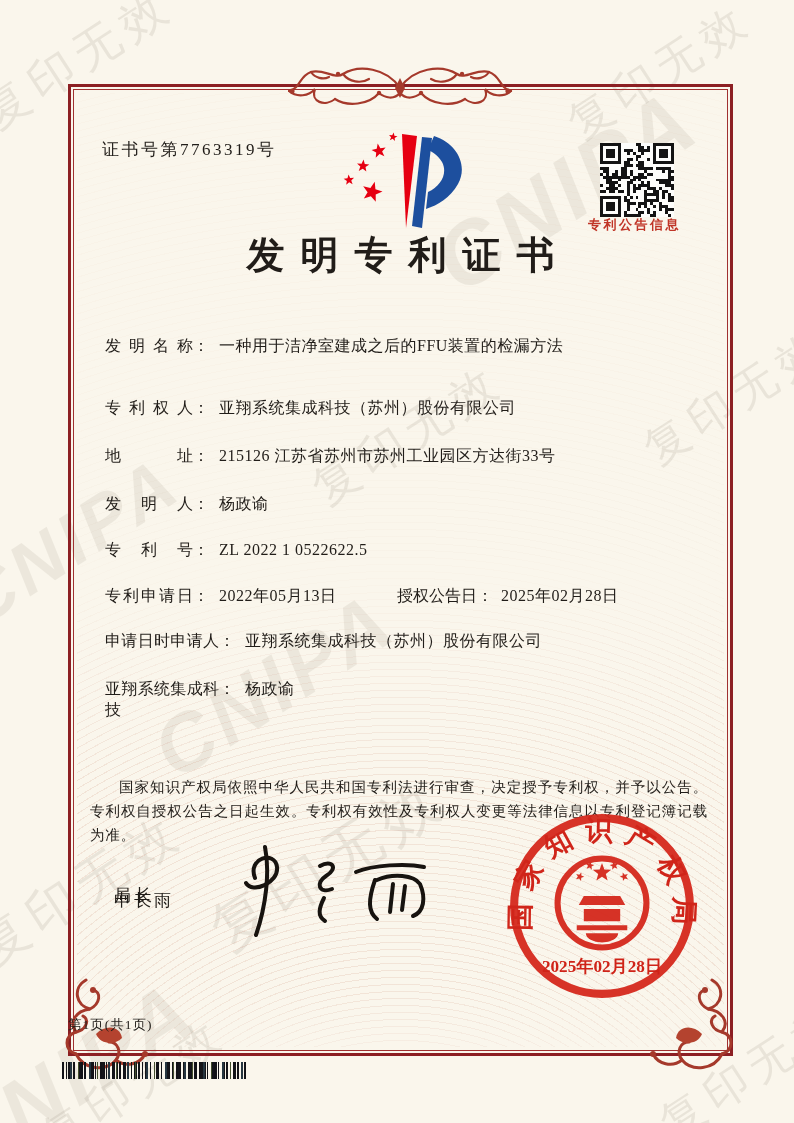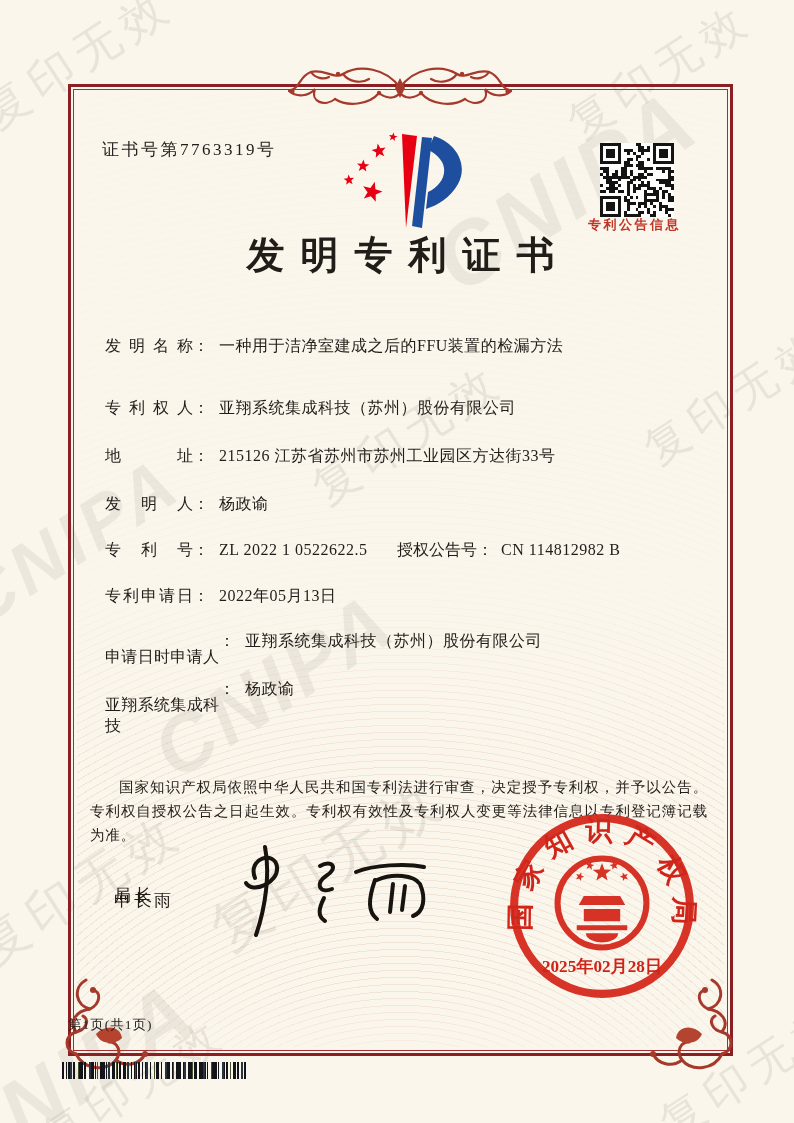--- a/index.html
+++ b/index.html
@@ -33,21 +33,21 @@
   .cert-no{left:102px;top:138px;font-size:17px;letter-spacing:2.5px;text-align:right;}
   .logo{left:336px;top:128px;}
   .qr{left:600px;top:143px;}
   .qr-caption{left:588px;top:216px;font-size:13px;color:#c03527;letter-spacing:2.5px;font-weight:bold;}
   .title{left:68px;top:230px;width:665px;text-align:center;
       font-size:38px;font-weight:bold;letter-spacing:16px;text-indent:16px;}
   .field-row{left:105px;width:545px;font-size:16px;}
   .flabel{display:inline-block;text-align:justify;text-align-last:justify;
       text-justify:inter-character;vertical-align:top;}
   .flabel.w4{width:88px;}
-  .flabel.w7{width:114px;margin-top:16px;}
+  .flabel.w7{width:114px;}
   .colon{margin-right:10px;}
   .fvalue{letter-spacing:.5px;}
   .rcol{position:absolute;left:292px;top:0;white-space:nowrap;}
   .rcol .colon{margin-right:8px;}
   .statement{left:90px;top:760px;width:618px;font-size:14.5px;line-height:24px;
       text-align:justify;text-indent:2em;letter-spacing:.8px;}
   .director-title{left:114px;top:884px;font-size:17px;letter-spacing:4px;}
   .director-name{left:114px;top:889px;font-size:17px;letter-spacing:3px;}
   .sig{left:225px;top:842px;}
   .seal{left:506px;top:810px;z-index:5;}
@@ -171,24 +171,24 @@
   <span class="flabel w4">专利权人</span><span class="colon">：</span><span class="fvalue">亚翔系统集成科技（苏州）股份有限公司</span>
 </div>
 <div class="abs field-row" style="top:446px">
   <span class="flabel w4">地址</span><span class="colon">：</span><span class="fvalue">215126 江苏省苏州市苏州工业园区方达街33号</span>
 </div>
 <div class="abs field-row" style="top:494px">
   <span class="flabel w4">发明人</span><span class="colon">：</span><span class="fvalue">杨政谕</span>
 </div>
 <div class="abs field-row" style="top:540px">
   <span class="flabel w4">专利号</span><span class="colon">：</span><span class="fvalue">ZL 2022 1 0522622.5</span>
-  <span class="rcol"><span>授权公告号</span><span class="colon">：</span><span class="fvalue">CN 114812982 B</span></span>
 </div>
 <div class="abs field-row" style="top:586px">
   <span class="flabel w4">专利申请日</span><span class="colon">：</span><span class="fvalue">2022年05月13日</span>
+  <span class="rcol"><span>授权公告日</span><span class="colon">：</span><span class="fvalue">2025年02月28日</span></span>
 </div>
 <div class="abs field-row" style="top:631px">
   <span class="flabel w7">申请日时申请人</span><span class="colon">：</span><span class="fvalue">亚翔系统集成科技（苏州）股份有限公司</span>
 </div>
 <div class="abs field-row" style="top:679px">
   <span class="flabel w7">亚翔系统集成科技</span><span class="colon">：</span><span class="fvalue">杨政谕</span>
 </div>
 
 <p class="abs statement">国家知识产权局依照中华人民共和国专利法进行审查，决定授予专利权，并予以公告。专利权自授权公告之日起生效。专利权有效性及专利权人变更等法律信息以专利登记簿记载为准。</p>
 

